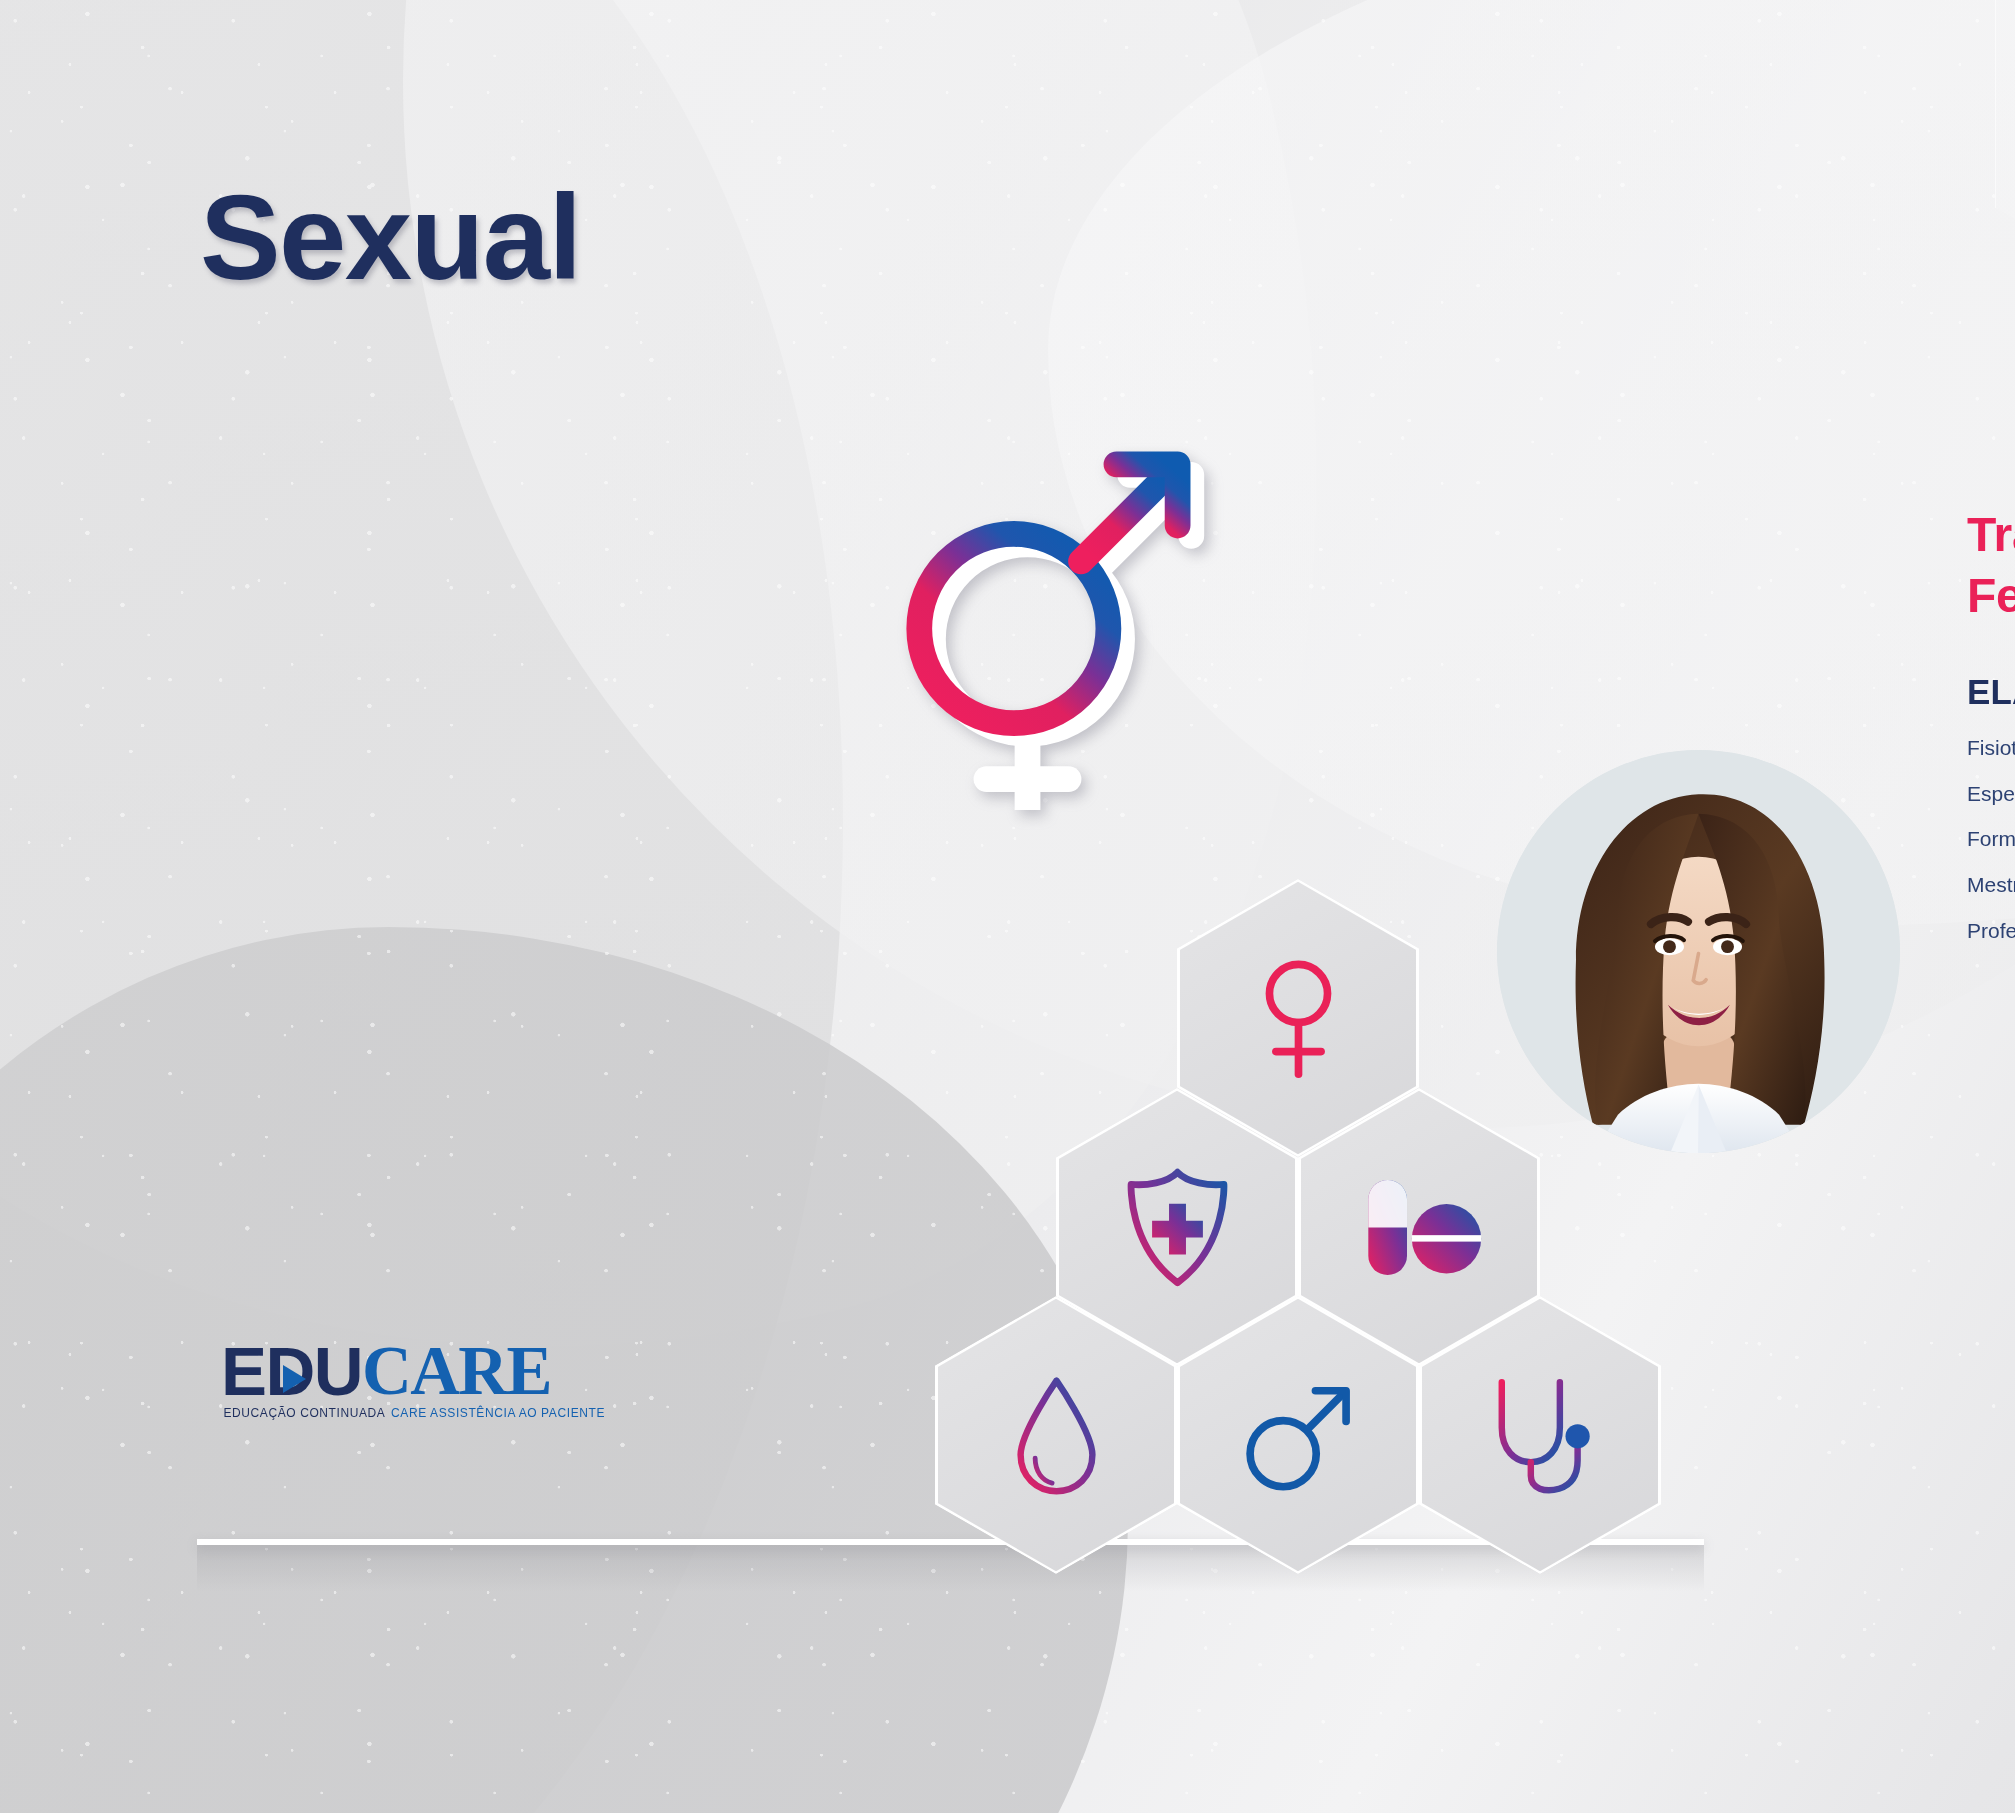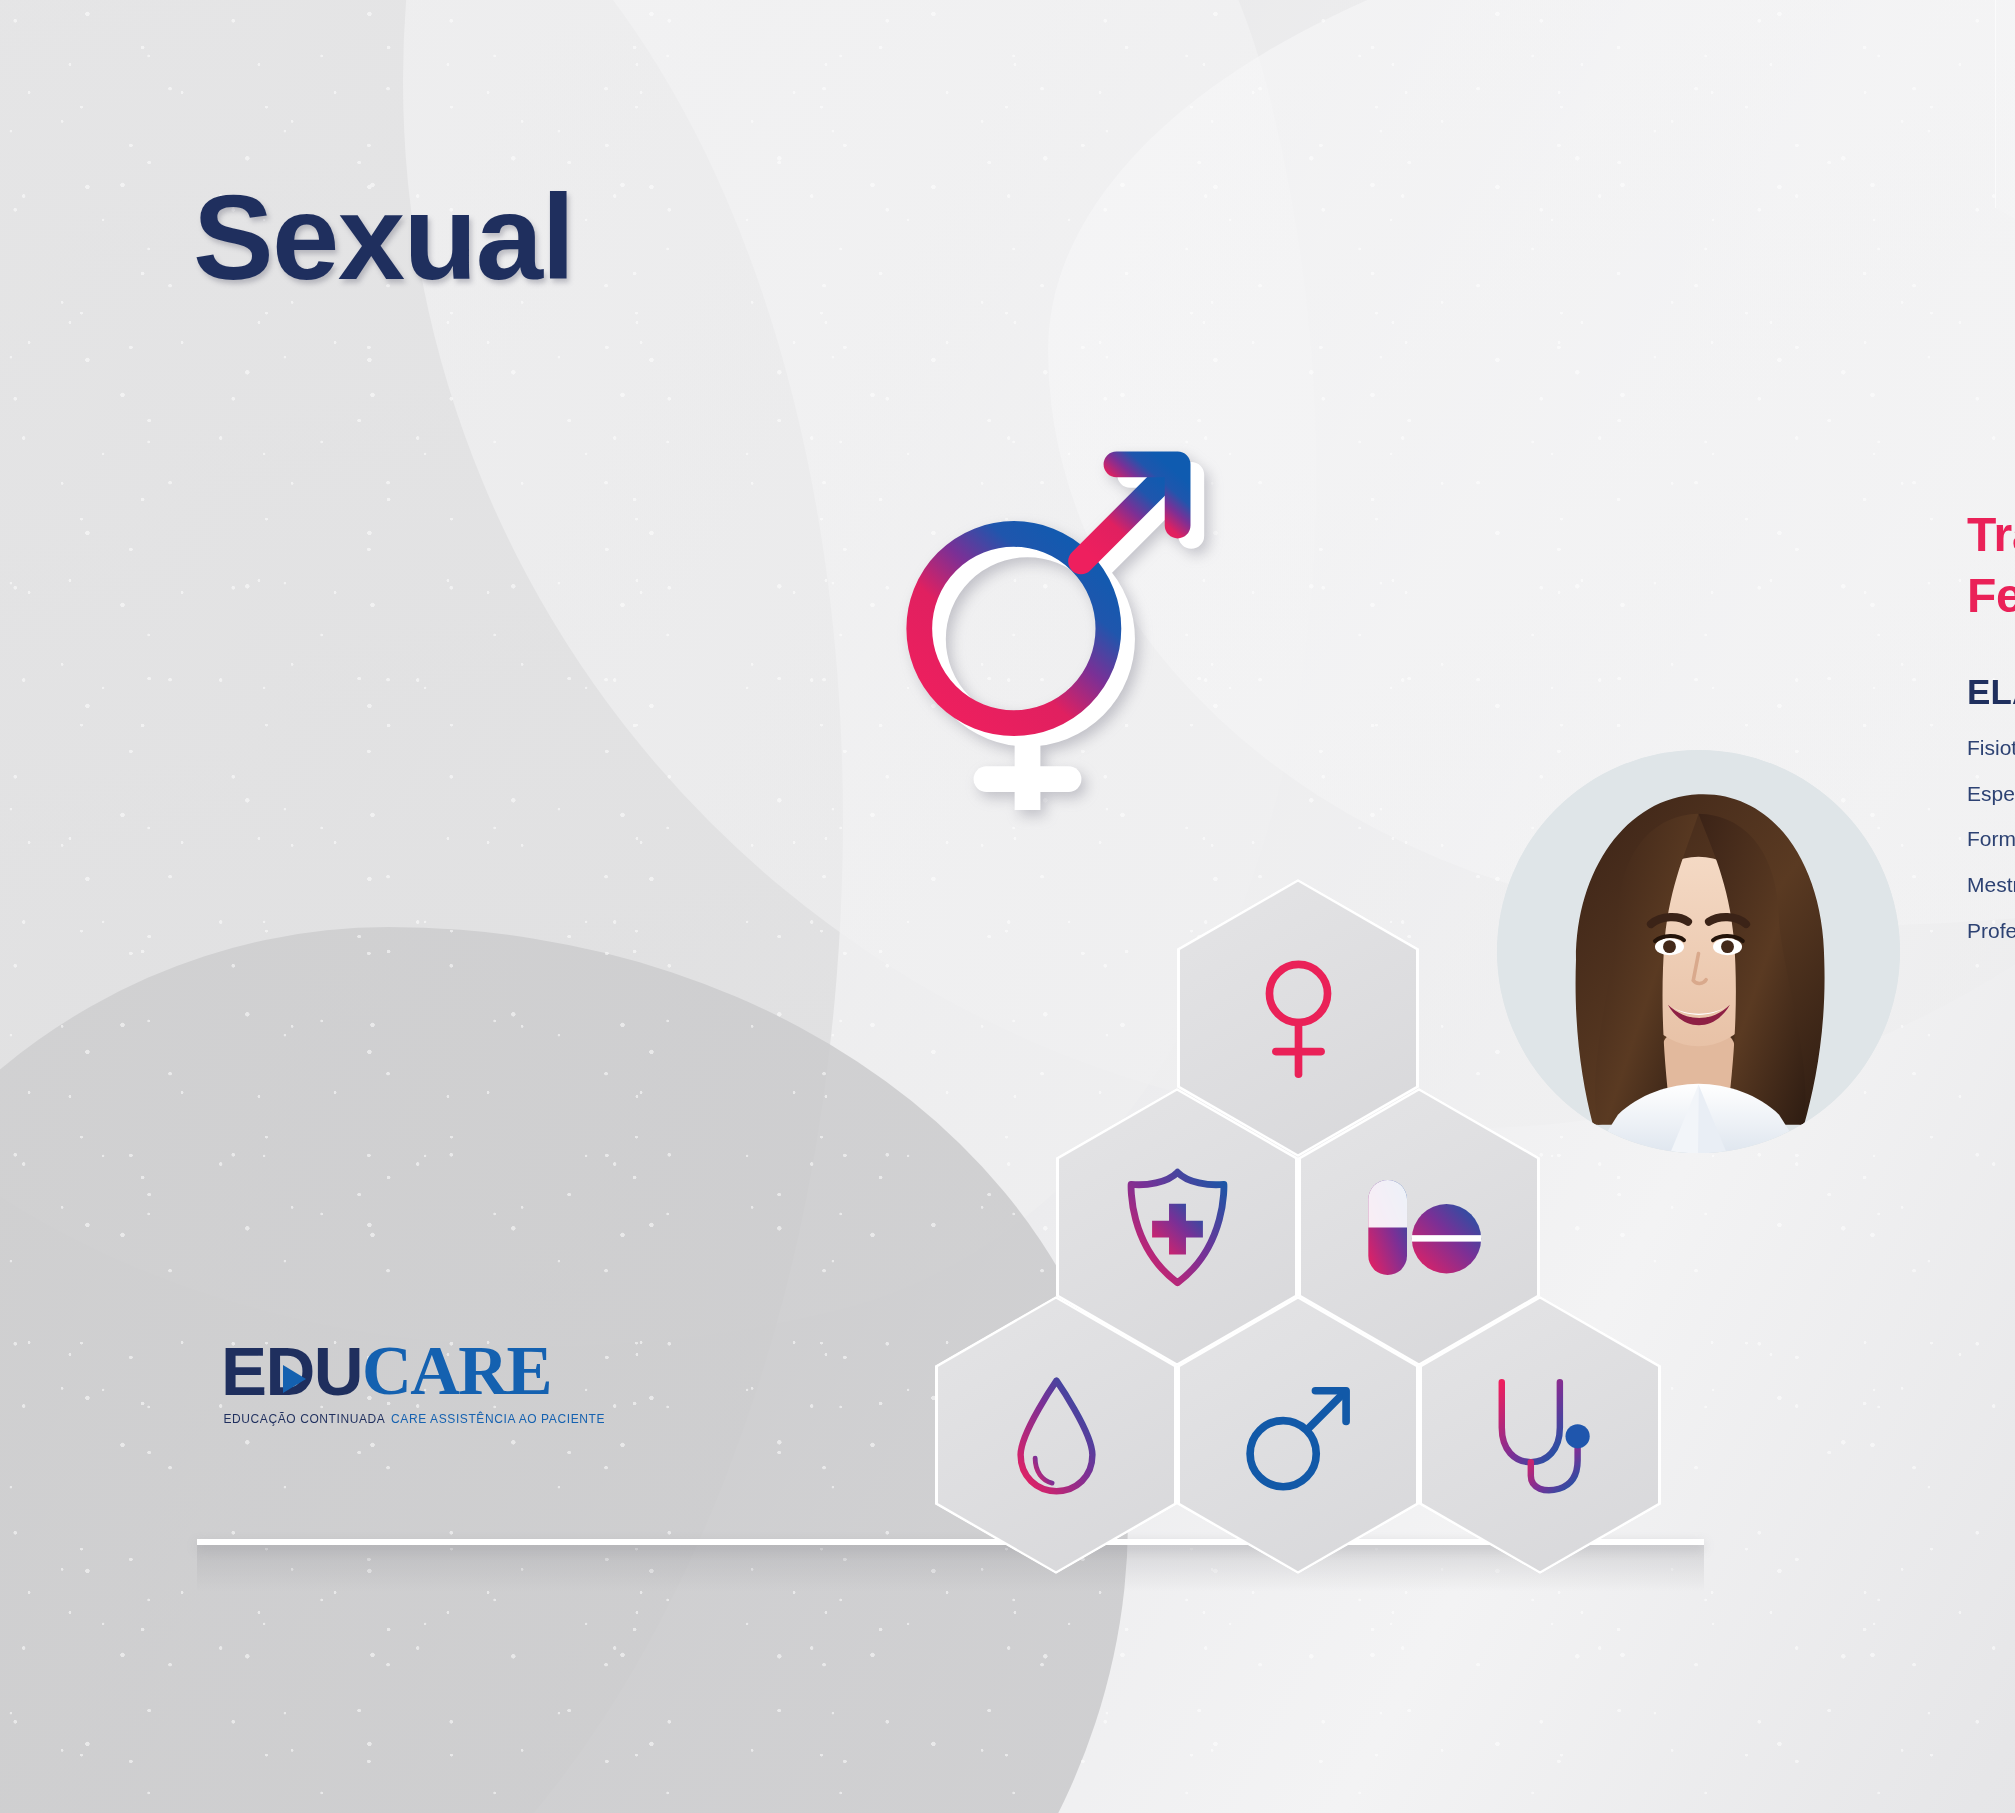--- a/index.html
+++ b/index.html
@@ -63,21 +63,21 @@
     clip-path:polygon(50% 0%,100% 25%,100% 75%,50% 100%,0% 75%,0% 25%);
     background:rgba(255,255,255,.10);}
 
   
   #title-block{position:absolute;left:193px;top:189px;z-index:6;}
   #curso-de{font-size:85px;line-height:1;color:#1157a5;font-weight:300;
     letter-spacing:-0.8px;text-shadow:2px 2.8px 3.6px rgba(120,120,130,.35);}
   #medicina{font-size:121px;line-height:1.02;color:#20305e;font-weight:300;
     letter-spacing:-1.6px;margin-top:-7.3px;text-shadow:2.4px 3.2px 4.4px rgba(110,110,125,.35);}
   #sexual{font-size:121px;line-height:1.0;color:#1f2f5e;font-weight:700;
-    letter-spacing:-1.6px;margin-top:-12px;text-shadow:2.4px 3.6px 4.8px rgba(110,110,125,.38);}
+    letter-spacing:-1.6px;margin-top:-12px;text-shadow:2.4px 3.6px 4.8px rgba(110,110,125,.38);margin-left:7px;}
 
   
   #gender-symbol{position:absolute;left:875px;top:435px;width:334px;height:375px;z-index:7;
     filter:drop-shadow(5.6px 6.4px 6.4px rgba(110,110,125,.35));}
 
   
   #hex-cluster{position:absolute;left:879px;top:879px;width:838px;height:746px;z-index:5;}
   .hex{position:absolute;width:242px;height:278px;
     clip-path:polygon(50% 0%,100% 25%,100% 75%,50% 100%,0% 75%,0% 25%);
     background:linear-gradient(145deg,rgba(255,255,255,.20),rgba(255,255,255,.04));
@@ -109,21 +109,21 @@
   #educare-logo{position:absolute;left:221px;top:1342px;z-index:8;width:427px;}
   #educare-word{display:flex;align-items:flex-end;line-height:.86;}
   .edu-e1,.edu-d,.edu-u{color:#1f2f5e;}
   #educare-word span{font-size:69px;font-weight:700;letter-spacing:-1.6px;}
   .care{color:#1461b0;font-family:Liberation Serif, serif;}
   .edu-d{position:relative;}
   .play-tri{position:absolute;left:17.7px;top:23.4px;width:0;height:0;
     border-left:23.4px solid #1461b0;border-top:14.5px solid transparent;
     border-bottom:14.5px solid transparent;}
   #educare-tag{display:flex;gap:5.6px;font-size:12px;letter-spacing:0.6px;
-    margin-top:11px;margin-left:2.4px;font-weight:400;}
+    margin-top:5px;margin-left:2.4px;font-weight:400;}
   .tag-a{color:#1f2f5e;}
   .tag-b{color:#1461b0;}
 
   
   #bottom-rule{position:absolute;left:197px;top:1539px;width:1507px;height:5.6px;
     background:#ffffff;z-index:4;box-shadow:0 4px 10.5px rgba(140,140,150,.30);}
   #bottom-rule-shade{position:absolute;left:197px;top:1544px;width:1507px;height:48px;
     background:linear-gradient(180deg,rgba(150,150,155,.30),rgba(150,150,155,0));z-index:3;}
 </style>
 </head>

